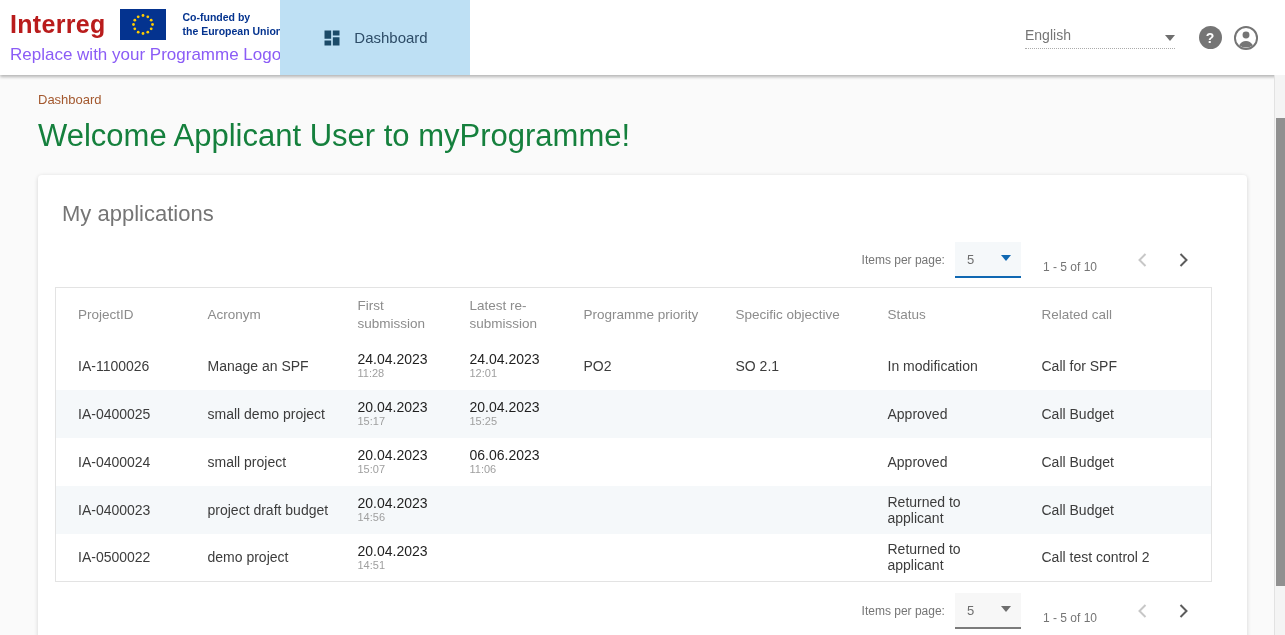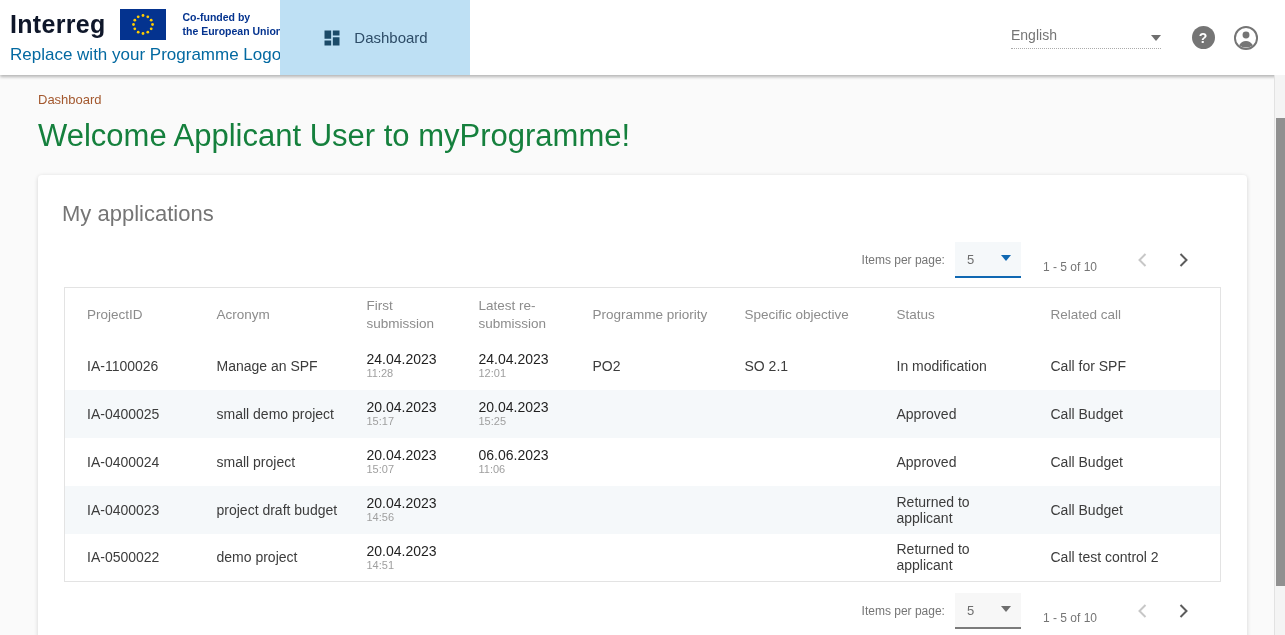--- a/index.html
+++ b/index.html
@@ -12,34 +12,34 @@
   }
 
   
   .app-header {
     position: absolute; top:0; left:0; width:1285px; height:75px;
     background:#ffffff; z-index:20;
     box-shadow: 0 2px 3px rgba(0,0,0,0.28);
   }
   .logo-block { position:absolute; left:10px; top:9px; }
   .logo-row { display:flex; align-items:center; gap:15px; }
-  .brand-wordmark { font-size:25px; font-weight:bold; color:#0f172a; letter-spacing:.3px; }
+  .brand-wordmark { font-size:25px; font-weight:bold; color:#b91c1c; letter-spacing:.3px; }
   .eu-cofund { display:flex; align-items:center; gap:16px; }
   .eu-flag { width:46px; height:31px; display:block; }
   .cofunded-text { font-size:10.5px; font-weight:bold; color:#04338f; line-height:1.3; }
-  .logo-placeholder { margin-top:5px; font-size:17px; color:#0369a1; }
+  .logo-placeholder { margin-top:5px; font-size:17px; color:#8b5cf6; }
 
   .dashboard-tab {
     position:absolute; left:280px; top:0; width:190px; height:75px;
     background:#bee0f4; display:flex; align-items:center; justify-content:center;
     gap:12px; cursor:pointer;
   }
   .dashboard-tab .tab-label { font-size:15px; color:#2e4d68; }
 
-  .header-right { position:absolute; right:26px; top:0; height:75px; display:flex; align-items:center; gap:17px; }
+  .header-right { position:absolute; right:26px; top:0; height:75px; display:flex; align-items:center; gap:10px; }
   .lang-select {
     width:150px; display:flex; justify-content:space-between; align-items:flex-end;
     border-bottom:1px dotted #ababab; padding-bottom:5px; cursor:pointer; margin-right:12px;
   }
   .lang-value { font-size:14px; color:#757575; }
   .caret-down { width:0; height:0; border-left:5px solid transparent; border-right:5px solid transparent; border-top:6px solid #6e6e6e; margin-bottom:2px; }
   .icon-btn { width:26px; height:26px; display:flex; align-items:center; justify-content:center; cursor:pointer; background:none; border:none; }
   .help-circle { width:23px; height:23px; border-radius:50%; background:#757575; color:#ffffff; font-size:14px; font-weight:bold; display:flex; align-items:center; justify-content:center; }
 
   
@@ -68,21 +68,21 @@
     border-bottom:2px solid #7b7b7b; margin-right:22px;
   }
   .page-size .ps-value { font-size:13px; color:#6e6e6e; }
   .page-size .caret-down { border-top-color:#6e6e6e; }
   .page-size.focused { border-bottom-color:#1068b2; background:#f5f8fa; }
   .page-size.focused .caret-down { border-top-color:#1068b2; }
   .range-label { margin-right:26px;margin-top:13px; }
   .nav-btn { width:40px; height:40px; border:none; background:none; display:flex; align-items:center; justify-content:center; cursor:pointer; }
 
   
-  table.apps { width:1157px; margin:2px 26px 0 26px; border-collapse:collapse; border:1px solid #e3e3e3; table-layout:fixed; }
+  table.apps { width:1157px; margin:2px 26px 0 17px; border-collapse:collapse; border:1px solid #e3e3e3; table-layout:fixed; }
   .apps th {
     height:54px; font-size:13.5px; font-weight:400; color:#8c8c8c;
     text-align:left; padding:6px 12px; vertical-align:middle; line-height:1.35;
   }
   .apps td { height:48px; font-size:14px; color:#3c3c3c; padding:4px 12px; vertical-align:middle; }
   .apps th:first-child, .apps td:first-child { padding-left:22px; }
   .apps tr.alt td { background:#f5f8fa; }
   .apps tbody tr { cursor:pointer; }
   .cell-date { font-size:14px; color:#1f1f1f; font-weight:500; line-height:1.15; }
   .cell-time { font-size:11px; color:#9f9f9f; line-height:1.2; }

